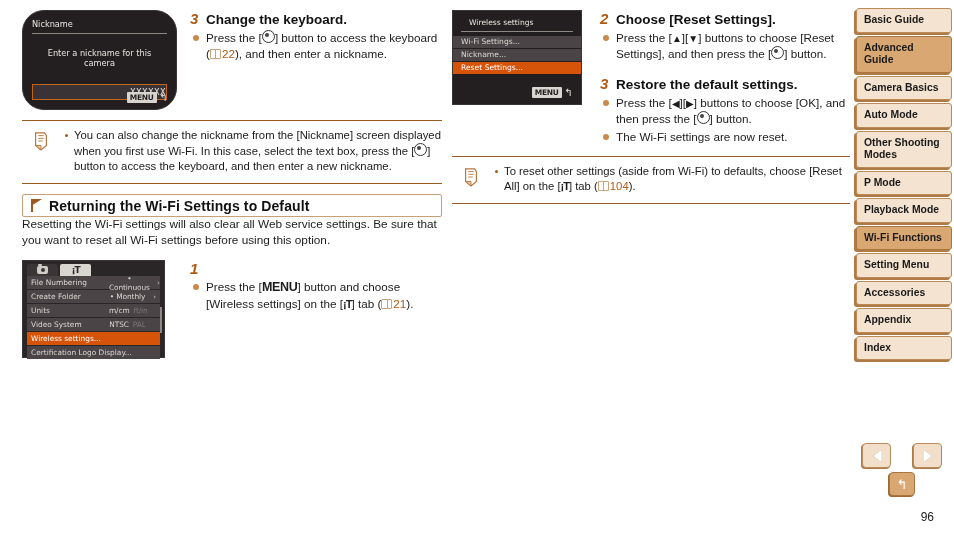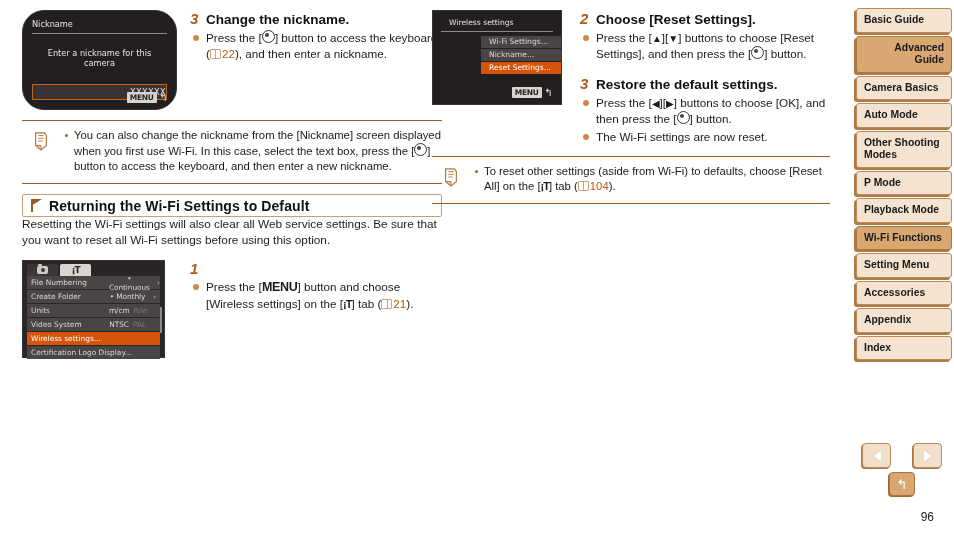--- a/index.html
+++ b/index.html
@@ -22,21 +22,21 @@
 
   
   .col-left {
     position: absolute;
     left: 22px;
     top: 10px;
     width: 420px;
   }
   .col-right {
     position: absolute;
-    left: 432px;
+    left: 452px;
     top: 10px;
     width: 398px;
   }
 
   
   .step-row {
     display: flex;
     align-items: flex-start;
   }
   .shot-col {
@@ -220,21 +220,20 @@
   }
   .lcd-w-title {
     font-size: 7.6px;
     padding: 0 8px 4px 8px;
     border-bottom: 1px solid #8d8a86;
     margin: 0 8px;
     color: #e9e5e1;
   }
   .lcd-w-list {
     margin-top: 4px;
-    padding-left: 48px;
   }
   .lcd-w-item {
     font-size: 7.6px;
     height: 12px;
     line-height: 12px;
     padding-left: 8px;
     background: #4a4446;
     margin-bottom: 1px;
     color: #ddd9d5;
   }
@@ -452,21 +451,20 @@
     color: #1a1a1a;
     line-height: 12.5px;
     box-sizing: border-box;
     min-height: 23px;
     display: flex;
     align-items: center;
   }
   .nav-item.active {
     background: #d9a771;
     border-color: #a9763f;
-    text-align: right;
   }
   .nav-item.sub {
     font-weight: bold;
   }
 
   
   .controls {
     position: absolute;
     right: 12px;
     bottom: 38px;
@@ -542,21 +540,21 @@
           <div class="lcd-textbox">XXXXXX</div>
           <div class="lcd-menuback">
             <span class="lcd-menubtn">MENU</span>
             <span class="lcd-backarrow">↰</span>
           </div>
         </div>
       </div>
       <div class="text-col">
         <div class="step-head">
           <span class="step-num">3</span>
-          <span class="step-title">Change the nickname.</span>
+          <span class="step-title">Change the keyboard.</span>
         </div>
         <ul class="bullet-list">
           <li><span>Press the [</span><span class="btn-func"></span><span>] button to access the keyboard (</span><span class="pageref"><span class="book-ico"></span><span>22</span></span><span>), and then enter a nickname.</span></li>
         </ul>
       </div>
     </div>
 
     <div class="note">
       <svg class="note-ico" viewBox="0 0 20 22">
         <path d="M4 2 L14 2 L16 5 L16 16 L10 21 L4 16 Z" fill="#ffffff" stroke="#b8763c" stroke-width="1.3"></path>

